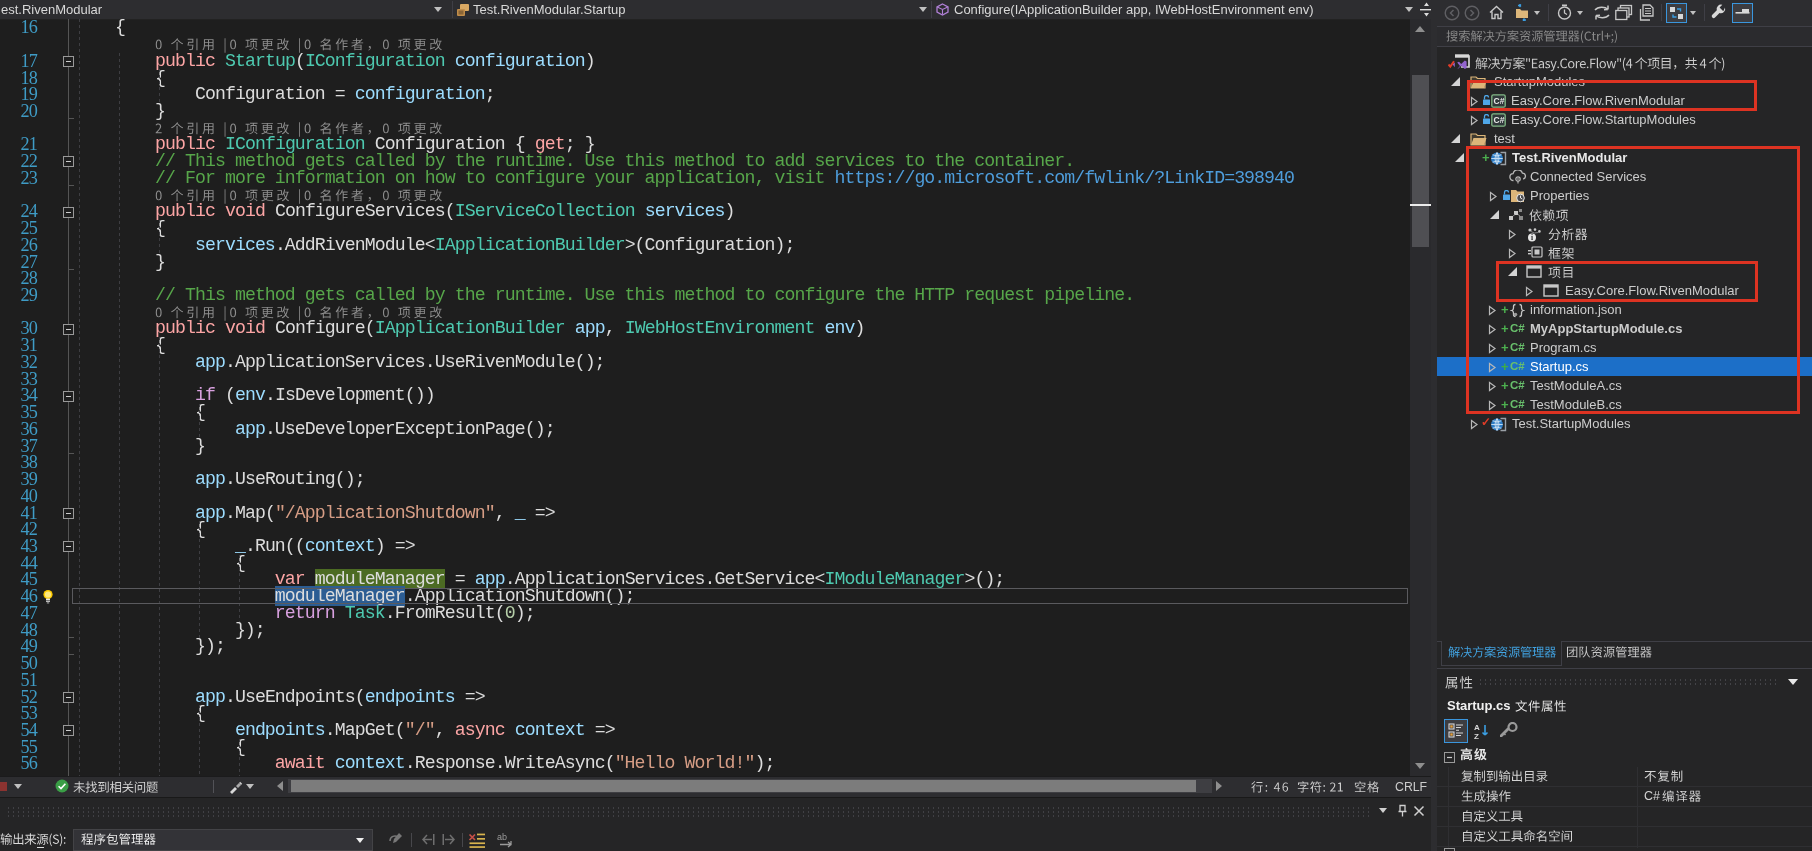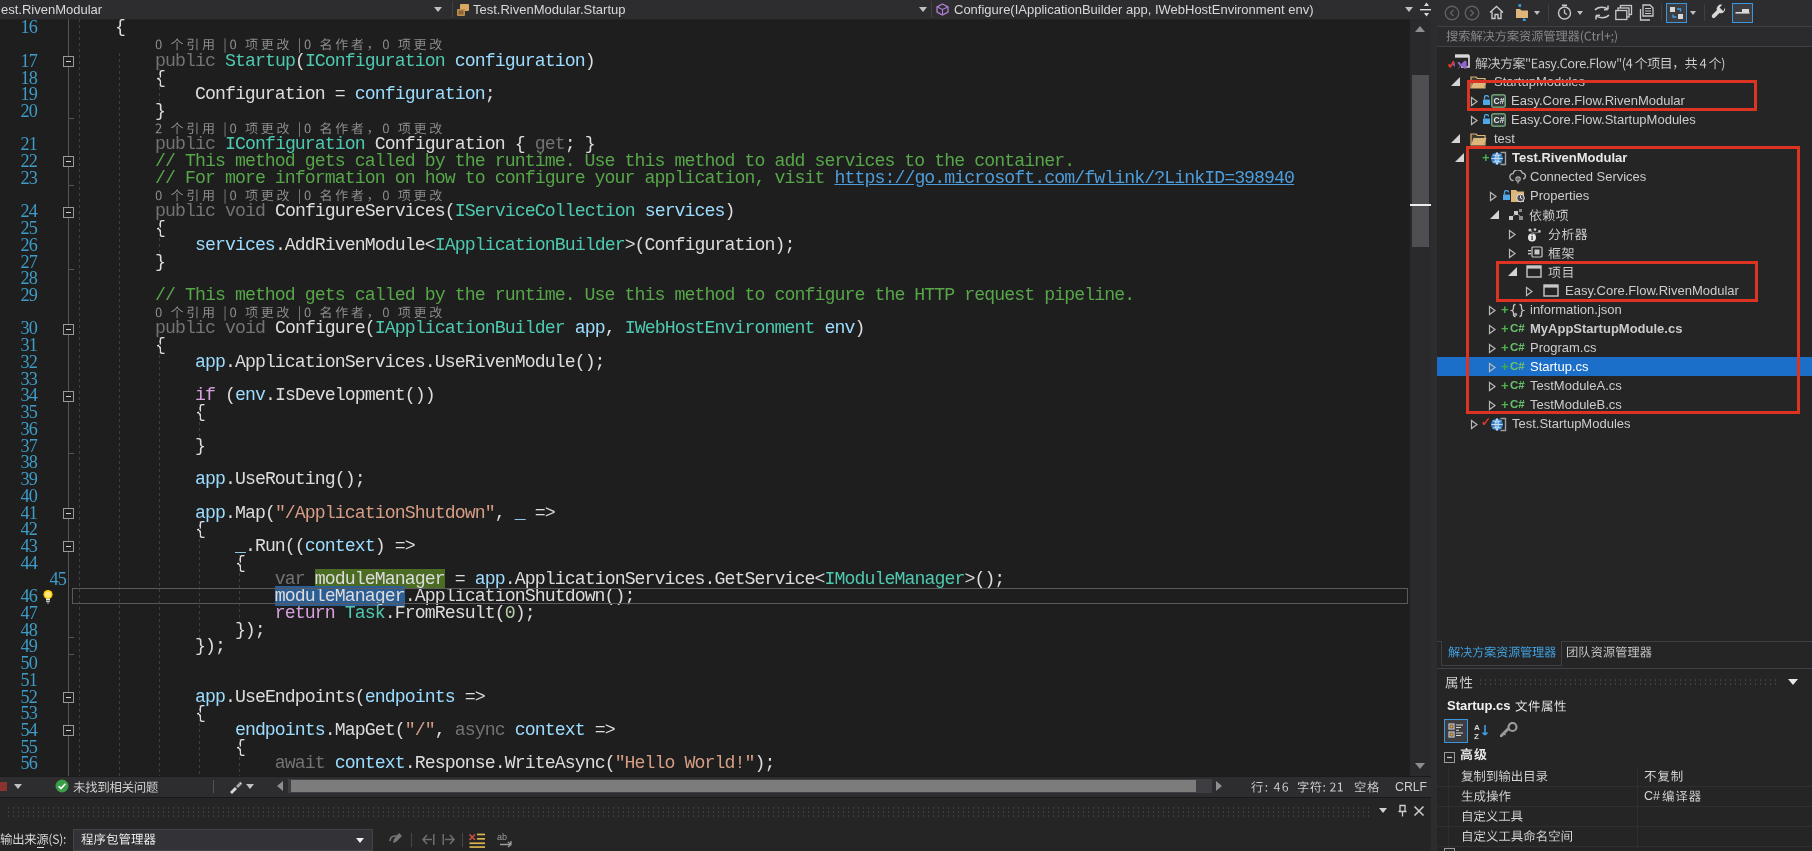--- a/index.html
+++ b/index.html
@@ -1,20 +1,20 @@
 <!DOCTYPE html>
 <html><head><meta charset="utf-8"><style>
 html,body{margin:0;padding:0;background:#1e1e1e;}
 #app{position:relative;width:1812px;height:851px;overflow:hidden;background:#1e1e1e;
   font-family:"Liberation Sans", sans-serif;-webkit-font-smoothing:antialiased;}
 .cl{position:absolute;white-space:pre;font-family:"Liberation Mono", monospace;
   font-size:18.2px;letter-spacing:-0.922px;line-height:16.73px;color:#dcdcdc;}
 .ln{position:absolute;width:37px;text-align:right;font-family:Liberation Serif, serif;
   font-size:18.2px;letter-spacing:-0.9px;line-height:16.73px;color:#3f9cc6;}
-.k{color:#737373}.c{color:#d8a0df}.t{color:#4ec9b0}.v{color:#9cdcfe}.s{color:#d69d85}
+.k{color:#fca5a5}.c{color:#d8a0df}.t{color:#4ec9b0}.v{color:#9cdcfe}.s{color:#d69d85}
 .m{color:#57a64a}.n{color:#b5cea8}
 .fold{position:absolute;width:9px;height:9px;border:1px solid #999;background:#1e1e1e;z-index:3;}
 .fold:after{content:"";position:absolute;left:2px;top:4px;width:5px;height:1px;background:#ccc;}
 .guide{position:absolute;width:1px;background-image:linear-gradient(#3e3e42 50%, transparent 50%);
   background-size:1px 6px;}
 .sep{position:absolute;width:1px;background:#3f3f46;}
 </style></head><body>
 <div id="app">
 <div style="position:absolute;left:0px;top:0px;width:1437px;height:19px;background:#2d2d30;border-bottom:1px solid #222;"></div>
 <div style="position:absolute;left:1px;top:2px;font-size:13px;color:#d8d8d8;">est.RivenModular</div>
@@ -52,21 +52,21 @@
 <div class="ln" style="left:0;top:103.0px;">20</div>
 <div class="cl" style="left:75px;top:103.0px;">        }</div>
 <div style="position:absolute;left:155.0px;top:121.68000000000002px;"><svg width="290.0" height="14.6" viewBox="0 0 290.0 14.6" style="overflow:visible">
         <path fill="#8e8e8e" d="M0.6 11.2H6.6V10.2H3.9C3.4 10.2 2.9 10.2 2.4 10.2C4.6 8.1 6.1 6.2 6.1 4.3C6.1 2.6 5.0 1.5 3.3 1.5C2.1 1.5 1.3 2.0 0.5 2.9L1.2 3.5C1.7 2.9 2.4 2.4 3.2 2.4C4.4 2.4 4.9 3.2 4.9 4.3C4.9 6.0 3.6 7.9 0.6 10.5Z M21.5 4.1V12.2H22.5V4.1ZM22.1 0.2C20.8 2.4 18.5 4.3 16.0 5.4C16.3 5.6 16.6 6.0 16.7 6.3C18.7 5.3 20.6 3.8 22.1 2.0C23.8 4.0 25.5 5.3 27.4 6.3C27.6 6.0 27.9 5.6 28.1 5.4C26.1 4.4 24.3 3.2 22.6 1.2L23.0 0.7Z M41.4 0.4V12.2H42.4V0.4ZM33.1 3.8C32.9 5.0 32.6 6.6 32.4 7.6H37.3C37.1 9.8 36.9 10.8 36.6 11.0C36.5 11.2 36.3 11.2 36.0 11.2C35.7 11.2 34.9 11.2 34.0 11.1C34.2 11.4 34.3 11.8 34.4 12.1C35.2 12.1 36.0 12.2 36.4 12.1C36.9 12.1 37.2 12.0 37.5 11.7C37.9 11.3 38.1 10.1 38.3 7.2C38.4 7.0 38.4 6.7 38.4 6.7H33.6C33.7 6.1 33.8 5.4 33.9 4.7H38.3V0.8H32.6V1.7H37.3V3.8Z M48.9 1.2V5.9C48.9 7.7 48.8 10.0 47.4 11.6C47.6 11.8 48.0 12.1 48.1 12.3C49.1 11.2 49.6 9.7 49.8 8.2H53.0V12.1H54.0V8.2H57.5V10.9C57.5 11.1 57.4 11.2 57.2 11.2C56.9 11.2 56.0 11.2 55.1 11.2C55.3 11.5 55.4 11.9 55.5 12.1C56.7 12.2 57.4 12.1 57.9 12.0C58.3 11.8 58.5 11.5 58.5 10.9V1.2ZM49.9 2.1H53.0V4.2H49.9ZM57.5 2.1V4.2H54.0V2.1ZM49.9 5.1H53.0V7.3H49.8C49.9 6.8 49.9 6.3 49.9 5.9ZM57.5 5.1V7.3H54.0V5.1Z M69.6 14.8H70.4V0.3H69.6Z M78.1 11.3C79.9 11.3 81.1 9.7 81.1 6.4C81.1 3.1 79.9 1.5 78.1 1.5C76.3 1.5 75.1 3.1 75.1 6.4C75.1 9.7 76.3 11.3 78.1 11.3ZM78.1 10.4C77.0 10.4 76.3 9.2 76.3 6.4C76.3 3.6 77.0 2.4 78.1 2.4C79.2 2.4 79.9 3.6 79.9 6.4C79.9 9.2 79.2 10.4 78.1 10.4Z M98.1 4.7V7.4C98.1 8.8 97.7 10.5 94.2 11.4C94.4 11.6 94.7 12.0 94.8 12.2C98.5 11.0 99.0 9.1 99.0 7.4V4.7ZM99.0 10.0C100.0 10.6 101.3 11.6 101.9 12.2L102.5 11.5C101.9 10.9 100.6 10.0 99.6 9.4ZM90.4 8.8 90.7 9.8C91.8 9.4 93.4 8.9 95.0 8.3L94.8 7.5L93.2 8.0V2.7H94.7V1.8H90.6V2.7H92.3V8.3ZM95.5 3.1V9.2H96.4V4.0H100.6V9.2H101.6V3.1H98.5C98.7 2.7 98.9 2.2 99.2 1.7H102.5V0.8H95.0V1.7H98.0C97.9 2.2 97.7 2.7 97.5 3.1Z M109.0 8.1 108.2 8.4C108.6 9.2 109.2 9.8 109.8 10.3C109.0 10.7 107.9 11.1 106.3 11.4C106.6 11.6 106.8 12.0 106.9 12.2C108.6 11.9 109.8 11.4 110.7 10.8C112.5 11.8 114.9 12.1 117.9 12.2C118.0 11.9 118.2 11.4 118.3 11.2C115.4 11.1 113.2 10.9 111.5 10.2C112.2 9.5 112.5 8.8 112.7 8.0H117.1V2.9H112.8V1.8H117.9V0.9H106.6V1.8H111.8V2.9H107.8V8.0H111.7C111.5 8.6 111.2 9.2 110.6 9.7C110.0 9.3 109.4 8.8 109.0 8.1ZM108.7 5.8H111.8V6.4C111.8 6.6 111.8 6.9 111.8 7.2H108.7ZM112.8 7.2C112.8 6.9 112.8 6.6 112.8 6.4V5.8H116.1V7.2ZM108.7 3.8H111.8V5.1H108.7ZM112.8 3.8H116.1V5.1H112.8Z M129.3 3.6H131.9C131.7 5.3 131.3 6.7 130.6 7.9C130.0 6.7 129.5 5.3 129.2 3.7ZM122.4 1.2V2.1H126.1V4.9H122.6V9.8C122.6 10.3 122.4 10.5 122.2 10.6C122.4 10.8 122.5 11.3 122.6 11.6C122.9 11.3 123.4 11.1 127.1 9.7C127.1 9.4 127.0 9.0 127.0 8.7L123.6 10.0V5.8H127.0L127.0 5.9C127.2 6.1 127.6 6.5 127.7 6.6C128.0 6.2 128.4 5.7 128.6 5.1C129.0 6.5 129.4 7.7 130.0 8.8C129.3 9.9 128.2 10.8 126.8 11.4C127.0 11.6 127.3 12.0 127.4 12.3C128.8 11.6 129.8 10.8 130.6 9.7C131.3 10.8 132.2 11.6 133.3 12.2C133.5 11.9 133.8 11.5 134.0 11.3C132.9 10.8 131.9 10.0 131.2 8.9C132.1 7.5 132.6 5.7 133.0 3.6H133.8V2.7H129.6C129.8 1.9 130.0 1.2 130.2 0.4L129.2 0.3C128.8 2.4 128.1 4.5 127.0 5.8V1.2Z M144.1 14.8H144.9V0.3H144.1Z M152.6 11.3C154.4 11.3 155.6 9.7 155.6 6.4C155.6 3.1 154.4 1.5 152.6 1.5C150.8 1.5 149.6 3.1 149.6 6.4C149.6 9.7 150.8 11.3 152.6 11.3ZM152.6 10.4C151.5 10.4 150.8 9.2 150.8 6.4C150.8 3.6 151.5 2.4 152.6 2.4C153.7 2.4 154.4 3.6 154.4 6.4C154.4 9.2 153.7 10.4 152.6 10.4Z M167.9 4.3C168.6 4.8 169.4 5.4 169.9 5.9C168.4 6.7 166.7 7.3 165.1 7.6C165.3 7.9 165.5 8.3 165.6 8.5C166.4 8.4 167.1 8.2 167.8 7.9V12.2H168.8V11.5H174.6V12.2H175.6V6.8H170.4C172.5 5.6 174.4 4.0 175.5 1.9L174.8 1.5L174.7 1.6H170.1C170.4 1.2 170.7 0.8 170.9 0.4L169.8 0.2C169.0 1.5 167.5 2.9 165.4 3.9C165.7 4.1 166.0 4.4 166.1 4.7C167.3 4.0 168.4 3.3 169.2 2.5H174.0C173.3 3.6 172.2 4.6 170.9 5.4C170.2 4.9 169.4 4.2 168.7 3.7ZM174.6 10.6H168.8V7.7H174.6Z M187.1 0.4C186.4 2.3 185.4 4.2 184.2 5.4C184.4 5.6 184.8 5.9 184.9 6.1C185.6 5.4 186.2 4.4 186.8 3.4H187.7V12.2H188.7V9.0H192.6V8.1H188.7V6.1H192.4V5.3H188.7V3.4H192.7V2.4H187.3C187.5 1.9 187.8 1.3 188.0 0.7ZM183.9 0.3C183.2 2.3 182.0 4.2 180.7 5.5C180.9 5.7 181.2 6.3 181.3 6.5C181.7 6.0 182.1 5.5 182.6 4.9V12.2H183.5V3.4C184.0 2.5 184.5 1.5 184.9 0.6Z M206.8 0.7C206.4 1.3 205.9 1.9 205.3 2.4V1.9H202.1V0.3H201.1V1.9H197.8V2.8H201.1V4.4H196.6V5.3H201.7C200.1 6.4 198.2 7.3 196.3 7.9C196.5 8.1 196.8 8.5 197.0 8.7C197.8 8.4 198.6 8.1 199.4 7.7V12.2H200.3V11.8H205.6V12.2H206.6V6.7H201.2C202.0 6.3 202.7 5.8 203.3 5.3H208.2V4.4H204.5C205.7 3.4 206.7 2.4 207.6 1.2ZM202.1 4.4V2.8H205.0C204.4 3.4 203.7 3.9 203.0 4.4ZM200.3 9.6H205.6V10.9H200.3ZM200.3 8.8V7.5H205.6V8.8Z M213.7 12.6C215.0 12.1 215.9 11.0 215.9 9.6C215.9 8.7 215.5 8.1 214.8 8.1C214.3 8.1 213.8 8.4 213.8 9.1C213.8 9.7 214.3 10.0 214.8 10.0L215.0 10.0C215.0 10.9 214.4 11.5 213.4 11.9Z M231.0 11.3C232.8 11.3 233.9 9.7 233.9 6.4C233.9 3.1 232.8 1.5 231.0 1.5C229.1 1.5 228.0 3.1 228.0 6.4C228.0 9.7 229.1 11.3 231.0 11.3ZM231.0 10.4C229.9 10.4 229.1 9.2 229.1 6.4C229.1 3.6 229.9 2.4 231.0 2.4C232.0 2.4 232.8 3.6 232.8 6.4C232.8 9.2 232.0 10.4 231.0 10.4Z M250.9 4.7V7.4C250.9 8.8 250.6 10.5 247.0 11.4C247.2 11.6 247.5 12.0 247.6 12.2C251.3 11.0 251.9 9.1 251.9 7.4V4.7ZM251.8 10.0C252.8 10.6 254.1 11.6 254.7 12.2L255.4 11.5C254.8 10.9 253.5 10.0 252.5 9.4ZM243.3 8.8 243.5 9.8C244.7 9.4 246.3 8.9 247.8 8.3L247.7 7.5L246.1 8.0V2.7H247.6V1.8H243.5V2.7H245.1V8.3ZM248.3 3.1V9.2H249.3V4.0H253.5V9.2H254.5V3.1H251.4C251.6 2.7 251.8 2.2 252.0 1.7H255.3V0.8H247.8V1.7H250.9C250.7 2.2 250.6 2.7 250.4 3.1Z M261.9 8.1 261.0 8.4C261.5 9.2 262.0 9.8 262.7 10.3C261.9 10.7 260.7 11.1 259.2 11.4C259.4 11.6 259.7 12.0 259.8 12.2C261.5 11.9 262.7 11.4 263.6 10.8C265.3 11.8 267.7 12.1 270.8 12.2C270.8 11.9 271.0 11.4 271.2 11.2C268.3 11.1 266.0 10.9 264.3 10.2C265.0 9.5 265.4 8.8 265.5 8.0H269.9V2.9H265.7V1.8H270.7V0.9H259.4V1.8H264.7V2.9H260.6V8.0H264.5C264.3 8.6 264.0 9.2 263.5 9.7C262.8 9.3 262.3 8.8 261.9 8.1ZM261.6 5.8H264.7V6.4C264.7 6.6 264.7 6.9 264.6 7.2H261.6ZM265.6 7.2C265.7 6.9 265.7 6.6 265.7 6.4V5.8H269.0V7.2ZM261.6 3.8H264.7V5.1H261.6ZM265.7 3.8H269.0V5.1H265.7Z M282.1 3.6H284.8C284.5 5.3 284.1 6.7 283.5 7.9C282.8 6.7 282.4 5.3 282.1 3.7ZM275.3 1.2V2.1H278.9V4.9H275.5V9.8C275.5 10.3 275.2 10.5 275.0 10.6C275.2 10.8 275.4 11.3 275.4 11.6C275.7 11.3 276.2 11.1 280.0 9.7C280.0 9.4 279.9 9.0 279.9 8.7L276.4 10.0V5.8H279.9L279.8 5.9C280.0 6.1 280.4 6.5 280.6 6.6C280.9 6.2 281.2 5.7 281.5 5.1C281.8 6.5 282.3 7.7 282.9 8.8C282.1 9.9 281.1 10.8 279.7 11.4C279.9 11.6 280.2 12.0 280.3 12.3C281.6 11.6 282.7 10.8 283.5 9.7C284.2 10.8 285.1 11.6 286.2 12.2C286.3 11.9 286.6 11.5 286.9 11.3C285.7 10.8 284.8 10.0 284.1 8.9C284.9 7.5 285.5 5.7 285.8 3.6H286.7V2.7H282.4C282.7 1.9 282.8 1.2 283.0 0.4L282.0 0.3C281.6 2.4 280.9 4.5 279.9 5.8V1.2Z"></path>
       </svg></div>
 <div class="ln" style="left:0;top:136.4px;">21</div>
 <div class="cl" style="left:75px;top:136.4px;">        <span class="k">public</span> <span class="t">IConfiguration</span> Configuration { <span class="k">get</span>; }</div>
 <div class="ln" style="left:0;top:153.1px;">22</div>
 <div class="cl" style="left:75px;top:153.1px;">        <span class="m">// This method gets called by the runtime. Use this method to add services to the container.</span></div>
 <div class="ln" style="left:0;top:169.9px;">23</div>
-<div class="cl" style="left:75px;top:169.9px;">        <span class="m">// For more information on how to configure your application, visit </span><span style="color:#4e9ddb;text-decoration:underline">https://go.microsoft.com/fwlink/?LinkID=398940</span></div>
+<div class="cl" style="left:75px;top:169.9px;">        <span class="m">// For more information on how to configure your application, visit </span><span style="color:#4e9ddb;">https://go.microsoft.com/fwlink/?LinkID=398940</span></div>
 <div style="position:absolute;left:155.0px;top:188.6px;"><svg width="290.0" height="14.6" viewBox="0 0 290.0 14.6" style="overflow:visible">
         <path fill="#8e8e8e" d="M3.6 11.3C5.4 11.3 6.6 9.7 6.6 6.4C6.6 3.1 5.4 1.5 3.6 1.5C1.8 1.5 0.7 3.1 0.7 6.4C0.7 9.7 1.8 11.3 3.6 11.3ZM3.6 10.4C2.5 10.4 1.8 9.2 1.8 6.4C1.8 3.6 2.5 2.4 3.6 2.4C4.7 2.4 5.4 3.6 5.4 6.4C5.4 9.2 4.7 10.4 3.6 10.4Z M21.5 4.1V12.2H22.5V4.1ZM22.1 0.2C20.8 2.4 18.5 4.3 16.0 5.4C16.3 5.6 16.6 6.0 16.7 6.3C18.7 5.3 20.6 3.8 22.1 2.0C23.8 4.0 25.5 5.3 27.4 6.3C27.6 6.0 27.9 5.6 28.1 5.4C26.1 4.4 24.3 3.2 22.6 1.2L23.0 0.7Z M41.4 0.4V12.2H42.4V0.4ZM33.1 3.8C32.9 5.0 32.6 6.6 32.4 7.6H37.3C37.1 9.8 36.9 10.8 36.6 11.0C36.5 11.2 36.3 11.2 36.0 11.2C35.7 11.2 34.9 11.2 34.0 11.1C34.2 11.4 34.3 11.8 34.4 12.1C35.2 12.1 36.0 12.2 36.4 12.1C36.9 12.1 37.2 12.0 37.5 11.7C37.9 11.3 38.1 10.1 38.3 7.2C38.4 7.0 38.4 6.7 38.4 6.7H33.6C33.7 6.1 33.8 5.4 33.9 4.7H38.3V0.8H32.6V1.7H37.3V3.8Z M48.9 1.2V5.9C48.9 7.7 48.8 10.0 47.4 11.6C47.6 11.8 48.0 12.1 48.1 12.3C49.1 11.2 49.6 9.7 49.8 8.2H53.0V12.1H54.0V8.2H57.5V10.9C57.5 11.1 57.4 11.2 57.2 11.2C56.9 11.2 56.0 11.2 55.1 11.2C55.3 11.5 55.4 11.9 55.5 12.1C56.7 12.2 57.4 12.1 57.9 12.0C58.3 11.8 58.5 11.5 58.5 10.9V1.2ZM49.9 2.1H53.0V4.2H49.9ZM57.5 2.1V4.2H54.0V2.1ZM49.9 5.1H53.0V7.3H49.8C49.9 6.8 49.9 6.3 49.9 5.9ZM57.5 5.1V7.3H54.0V5.1Z M69.6 14.8H70.4V0.3H69.6Z M78.1 11.3C79.9 11.3 81.1 9.7 81.1 6.4C81.1 3.1 79.9 1.5 78.1 1.5C76.3 1.5 75.1 3.1 75.1 6.4C75.1 9.7 76.3 11.3 78.1 11.3ZM78.1 10.4C77.0 10.4 76.3 9.2 76.3 6.4C76.3 3.6 77.0 2.4 78.1 2.4C79.2 2.4 79.9 3.6 79.9 6.4C79.9 9.2 79.2 10.4 78.1 10.4Z M98.1 4.7V7.4C98.1 8.8 97.7 10.5 94.2 11.4C94.4 11.6 94.7 12.0 94.8 12.2C98.5 11.0 99.0 9.1 99.0 7.4V4.7ZM99.0 10.0C100.0 10.6 101.3 11.6 101.9 12.2L102.5 11.5C101.9 10.9 100.6 10.0 99.6 9.4ZM90.4 8.8 90.7 9.8C91.8 9.4 93.4 8.9 95.0 8.3L94.8 7.5L93.2 8.0V2.7H94.7V1.8H90.6V2.7H92.3V8.3ZM95.5 3.1V9.2H96.4V4.0H100.6V9.2H101.6V3.1H98.5C98.7 2.7 98.9 2.2 99.2 1.7H102.5V0.8H95.0V1.7H98.0C97.9 2.2 97.7 2.7 97.5 3.1Z M109.0 8.1 108.2 8.4C108.6 9.2 109.2 9.8 109.8 10.3C109.0 10.7 107.9 11.1 106.3 11.4C106.6 11.6 106.8 12.0 106.9 12.2C108.6 11.9 109.8 11.4 110.7 10.8C112.5 11.8 114.9 12.1 117.9 12.2C118.0 11.9 118.2 11.4 118.3 11.2C115.4 11.1 113.2 10.9 111.5 10.2C112.2 9.5 112.5 8.8 112.7 8.0H117.1V2.9H112.8V1.8H117.9V0.9H106.6V1.8H111.8V2.9H107.8V8.0H111.7C111.5 8.6 111.2 9.2 110.6 9.7C110.0 9.3 109.4 8.8 109.0 8.1ZM108.7 5.8H111.8V6.4C111.8 6.6 111.8 6.9 111.8 7.2H108.7ZM112.8 7.2C112.8 6.9 112.8 6.6 112.8 6.4V5.8H116.1V7.2ZM108.7 3.8H111.8V5.1H108.7ZM112.8 3.8H116.1V5.1H112.8Z M129.3 3.6H131.9C131.7 5.3 131.3 6.7 130.6 7.9C130.0 6.7 129.5 5.3 129.2 3.7ZM122.4 1.2V2.1H126.1V4.9H122.6V9.8C122.6 10.3 122.4 10.5 122.2 10.6C122.4 10.8 122.5 11.3 122.6 11.6C122.9 11.3 123.4 11.1 127.1 9.7C127.1 9.4 127.0 9.0 127.0 8.7L123.6 10.0V5.8H127.0L127.0 5.9C127.2 6.1 127.6 6.5 127.7 6.6C128.0 6.2 128.4 5.7 128.6 5.1C129.0 6.5 129.4 7.7 130.0 8.8C129.3 9.9 128.2 10.8 126.8 11.4C127.0 11.6 127.3 12.0 127.4 12.3C128.8 11.6 129.8 10.8 130.6 9.7C131.3 10.8 132.2 11.6 133.3 12.2C133.5 11.9 133.8 11.5 134.0 11.3C132.9 10.8 131.9 10.0 131.2 8.9C132.1 7.5 132.6 5.7 133.0 3.6H133.8V2.7H129.6C129.8 1.9 130.0 1.2 130.2 0.4L129.2 0.3C128.8 2.4 128.1 4.5 127.0 5.8V1.2Z M144.1 14.8H144.9V0.3H144.1Z M152.6 11.3C154.4 11.3 155.6 9.7 155.6 6.4C155.6 3.1 154.4 1.5 152.6 1.5C150.8 1.5 149.6 3.1 149.6 6.4C149.6 9.7 150.8 11.3 152.6 11.3ZM152.6 10.4C151.5 10.4 150.8 9.2 150.8 6.4C150.8 3.6 151.5 2.4 152.6 2.4C153.7 2.4 154.4 3.6 154.4 6.4C154.4 9.2 153.7 10.4 152.6 10.4Z M167.9 4.3C168.6 4.8 169.4 5.4 169.9 5.9C168.4 6.7 166.7 7.3 165.1 7.6C165.3 7.9 165.5 8.3 165.6 8.5C166.4 8.4 167.1 8.2 167.8 7.9V12.2H168.8V11.5H174.6V12.2H175.6V6.8H170.4C172.5 5.6 174.4 4.0 175.5 1.9L174.8 1.5L174.7 1.6H170.1C170.4 1.2 170.7 0.8 170.9 0.4L169.8 0.2C169.0 1.5 167.5 2.9 165.4 3.9C165.7 4.1 166.0 4.4 166.1 4.7C167.3 4.0 168.4 3.3 169.2 2.5H174.0C173.3 3.6 172.2 4.6 170.9 5.4C170.2 4.9 169.4 4.2 168.7 3.7ZM174.6 10.6H168.8V7.7H174.6Z M187.1 0.4C186.4 2.3 185.4 4.2 184.2 5.4C184.4 5.6 184.8 5.9 184.9 6.1C185.6 5.4 186.2 4.4 186.8 3.4H187.7V12.2H188.7V9.0H192.6V8.1H188.7V6.1H192.4V5.3H188.7V3.4H192.7V2.4H187.3C187.5 1.9 187.8 1.3 188.0 0.7ZM183.9 0.3C183.2 2.3 182.0 4.2 180.7 5.5C180.9 5.7 181.2 6.3 181.3 6.5C181.7 6.0 182.1 5.5 182.6 4.9V12.2H183.5V3.4C184.0 2.5 184.5 1.5 184.9 0.6Z M206.8 0.7C206.4 1.3 205.9 1.9 205.3 2.4V1.9H202.1V0.3H201.1V1.9H197.8V2.8H201.1V4.4H196.6V5.3H201.7C200.1 6.4 198.2 7.3 196.3 7.9C196.5 8.1 196.8 8.5 197.0 8.7C197.8 8.4 198.6 8.1 199.4 7.7V12.2H200.3V11.8H205.6V12.2H206.6V6.7H201.2C202.0 6.3 202.7 5.8 203.3 5.3H208.2V4.4H204.5C205.7 3.4 206.7 2.4 207.6 1.2ZM202.1 4.4V2.8H205.0C204.4 3.4 203.7 3.9 203.0 4.4ZM200.3 9.6H205.6V10.9H200.3ZM200.3 8.8V7.5H205.6V8.8Z M213.7 12.6C215.0 12.1 215.9 11.0 215.9 9.6C215.9 8.7 215.5 8.1 214.8 8.1C214.3 8.1 213.8 8.4 213.8 9.1C213.8 9.7 214.3 10.0 214.8 10.0L215.0 10.0C215.0 10.9 214.4 11.5 213.4 11.9Z M231.0 11.3C232.8 11.3 233.9 9.7 233.9 6.4C233.9 3.1 232.8 1.5 231.0 1.5C229.1 1.5 228.0 3.1 228.0 6.4C228.0 9.7 229.1 11.3 231.0 11.3ZM231.0 10.4C229.9 10.4 229.1 9.2 229.1 6.4C229.1 3.6 229.9 2.4 231.0 2.4C232.0 2.4 232.8 3.6 232.8 6.4C232.8 9.2 232.0 10.4 231.0 10.4Z M250.9 4.7V7.4C250.9 8.8 250.6 10.5 247.0 11.4C247.2 11.6 247.5 12.0 247.6 12.2C251.3 11.0 251.9 9.1 251.9 7.4V4.7ZM251.8 10.0C252.8 10.6 254.1 11.6 254.7 12.2L255.4 11.5C254.8 10.9 253.5 10.0 252.5 9.4ZM243.3 8.8 243.5 9.8C244.7 9.4 246.3 8.9 247.8 8.3L247.7 7.5L246.1 8.0V2.7H247.6V1.8H243.5V2.7H245.1V8.3ZM248.3 3.1V9.2H249.3V4.0H253.5V9.2H254.5V3.1H251.4C251.6 2.7 251.8 2.2 252.0 1.7H255.3V0.8H247.8V1.7H250.9C250.7 2.2 250.6 2.7 250.4 3.1Z M261.9 8.1 261.0 8.4C261.5 9.2 262.0 9.8 262.7 10.3C261.9 10.7 260.7 11.1 259.2 11.4C259.4 11.6 259.7 12.0 259.8 12.2C261.5 11.9 262.7 11.4 263.6 10.8C265.3 11.8 267.7 12.1 270.8 12.2C270.8 11.9 271.0 11.4 271.2 11.2C268.3 11.1 266.0 10.9 264.3 10.2C265.0 9.5 265.4 8.8 265.5 8.0H269.9V2.9H265.7V1.8H270.7V0.9H259.4V1.8H264.7V2.9H260.6V8.0H264.5C264.3 8.6 264.0 9.2 263.5 9.7C262.8 9.3 262.3 8.8 261.9 8.1ZM261.6 5.8H264.7V6.4C264.7 6.6 264.7 6.9 264.6 7.2H261.6ZM265.6 7.2C265.7 6.9 265.7 6.6 265.7 6.4V5.8H269.0V7.2ZM261.6 3.8H264.7V5.1H261.6ZM265.7 3.8H269.0V5.1H265.7Z M282.1 3.6H284.8C284.5 5.3 284.1 6.7 283.5 7.9C282.8 6.7 282.4 5.3 282.1 3.7ZM275.3 1.2V2.1H278.9V4.9H275.5V9.8C275.5 10.3 275.2 10.5 275.0 10.6C275.2 10.8 275.4 11.3 275.4 11.6C275.7 11.3 276.2 11.1 280.0 9.7C280.0 9.4 279.9 9.0 279.9 8.7L276.4 10.0V5.8H279.9L279.8 5.9C280.0 6.1 280.4 6.5 280.6 6.6C280.9 6.2 281.2 5.7 281.5 5.1C281.8 6.5 282.3 7.7 282.9 8.8C282.1 9.9 281.1 10.8 279.7 11.4C279.9 11.6 280.2 12.0 280.3 12.3C281.6 11.6 282.7 10.8 283.5 9.7C284.2 10.8 285.1 11.6 286.2 12.2C286.3 11.9 286.6 11.5 286.9 11.3C285.7 10.8 284.8 10.0 284.1 8.9C284.9 7.5 285.5 5.7 285.8 3.6H286.7V2.7H282.4C282.7 1.9 282.8 1.2 283.0 0.4L282.0 0.3C281.6 2.4 280.9 4.5 279.9 5.8V1.2Z"></path>
       </svg></div>
 <div class="ln" style="left:0;top:203.3px;">24</div>
 <div class="cl" style="left:75px;top:203.3px;">        <span class="k">public</span> <span class="k">void</span> ConfigureServices(<span class="t">IServiceCollection</span> <span class="v">services</span>)</div>
 <div class="ln" style="left:0;top:220.1px;">25</div>
 <div class="cl" style="left:75px;top:220.1px;">        {</div>
 <div class="ln" style="left:0;top:236.8px;">26</div>
 <div class="cl" style="left:75px;top:236.8px;">            <span class="v">services</span>.AddRivenModule&lt;<span class="t">IApplicationBuilder</span>&gt;(Configuration);</div>
 <div class="ln" style="left:0;top:253.5px;">27</div>
@@ -84,37 +84,38 @@
 <div class="cl" style="left:75px;top:337.2px;">        {</div>
 <div class="ln" style="left:0;top:353.9px;">32</div>
 <div class="cl" style="left:75px;top:353.9px;">            <span class="v">app</span>.ApplicationServices.UseRivenModule();</div>
 <div class="ln" style="left:0;top:370.6px;">33</div>
 <div class="cl" style="left:75px;top:370.6px;"></div>
 <div class="ln" style="left:0;top:387.4px;">34</div>
 <div class="cl" style="left:75px;top:387.4px;">            <span class="c">if</span> (<span class="v">env</span>.IsDevelopment())</div>
 <div class="ln" style="left:0;top:404.1px;">35</div>
 <div class="cl" style="left:75px;top:404.1px;">            {</div>
 <div class="ln" style="left:0;top:420.8px;">36</div>
+<div class="cl" style="left:75px;top:420.8px;">                <span class="v">app</span>.UseDeveloperExceptionPage();</div>
 <div class="ln" style="left:0;top:437.6px;">37</div>
 <div class="cl" style="left:75px;top:437.6px;">            }</div>
 <div class="ln" style="left:0;top:454.3px;">38</div>
 <div class="cl" style="left:75px;top:454.3px;"></div>
 <div class="ln" style="left:0;top:471.0px;">39</div>
 <div class="cl" style="left:75px;top:471.0px;">            <span class="v">app</span>.UseRouting();</div>
 <div class="ln" style="left:0;top:487.7px;">40</div>
 <div class="cl" style="left:75px;top:487.7px;"></div>
 <div class="ln" style="left:0;top:504.5px;">41</div>
 <div class="cl" style="left:75px;top:504.5px;">            <span class="v">app</span>.Map(<span class="s">"/ApplicationShutdown"</span>, <span class="v">_</span> =&gt;</div>
 <div class="ln" style="left:0;top:521.2px;">42</div>
 <div class="cl" style="left:75px;top:521.2px;">            {</div>
 <div class="ln" style="left:0;top:537.9px;">43</div>
 <div class="cl" style="left:75px;top:537.9px;">                <span class="v">_</span>.Run((<span class="v">context</span>) =&gt;</div>
 <div class="ln" style="left:0;top:554.7px;">44</div>
 <div class="cl" style="left:75px;top:554.7px;">                {</div>
-<div class="ln" style="left:0;top:571.4px;padding-left:29px;">45</div>
+<div class="ln" style="left:0;top:571.4px;">45</div>
 <div class="cl" style="left:75px;top:571.4px;">                    <span class="k">var</span> <span style="background:#4c6b23;">moduleManager</span> = <span class="v">app</span>.ApplicationServices.GetService&lt;<span class="t">IModuleManager</span>&gt;();</div>
 <div class="ln" style="left:0;top:588.1px;">46</div>
 <div class="cl" style="left:75px;top:588.1px;">                    <span style="background:#2c5d93;">moduleManager</span>.ApplicationShutdown();</div>
 <div class="ln" style="left:0;top:604.9px;">47</div>
 <div class="cl" style="left:75px;top:604.9px;">                    <span class="c">return</span> <span class="t">Task</span>.FromResult(<span class="n">0</span>);</div>
 <div class="ln" style="left:0;top:621.6px;">48</div>
 <div class="cl" style="left:75px;top:621.6px;">                });</div>
 <div class="ln" style="left:0;top:638.3px;">49</div>
 <div class="cl" style="left:75px;top:638.3px;">            });</div>
 <div class="ln" style="left:0;top:655.0px;">50</div>

